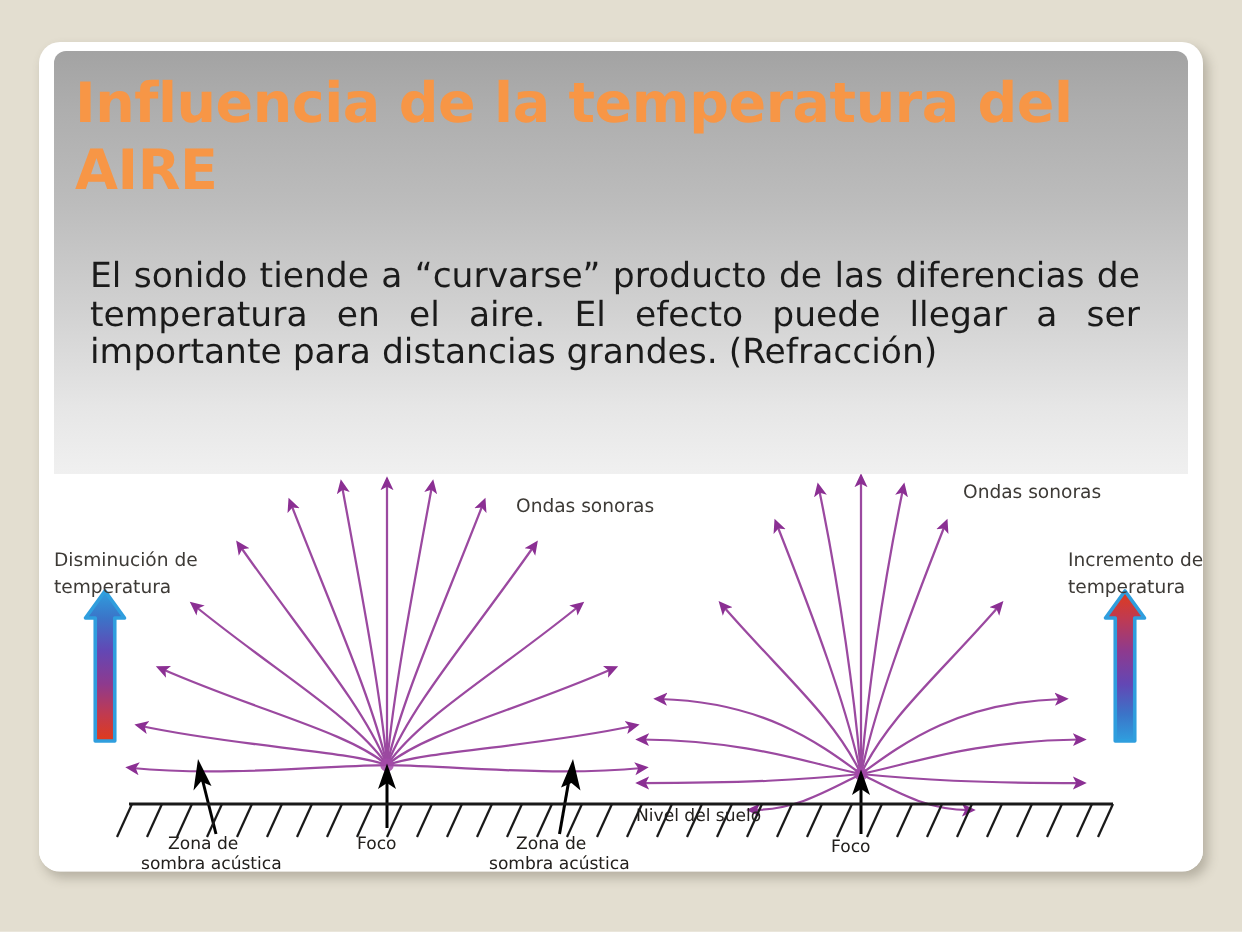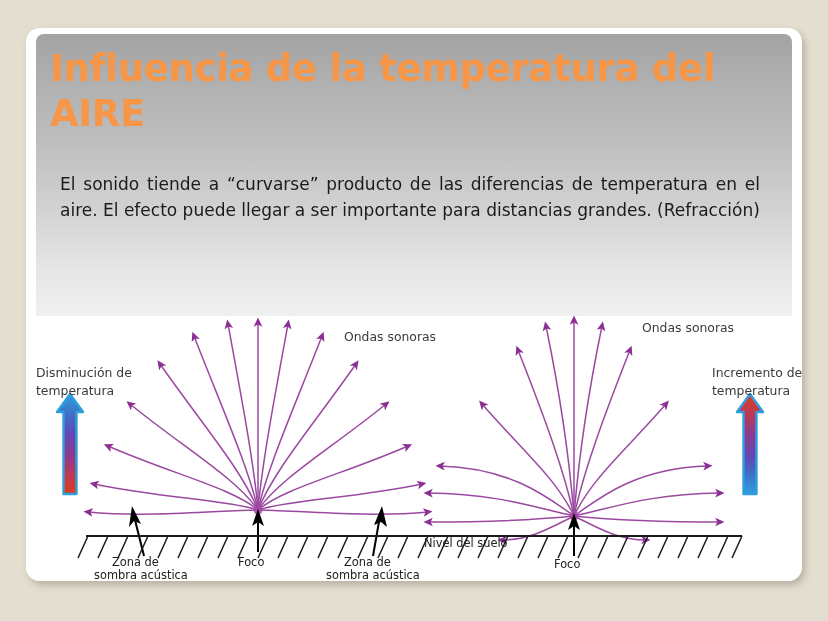--- a/index.html
+++ b/index.html
@@ -53,21 +53,21 @@
     line-height: 45px;
     letter-spacing: -0.3px;
   }
   .body-text {
     position: absolute;
     left: 34px;
     top: 144px;
     width: 700px;
     color: #1b1b1b;
     font-family: "DejaVu Sans", sans-serif;
-    font-size: 17px;
+    font-size: 23px;
     line-height: 25.5px;
     text-align: justify;
   }
   .diagram-area {
     position: absolute;
     left: 0px;
     top: 288px;
     width: 776px;
     height: 265px;
     background: #ffffff;

